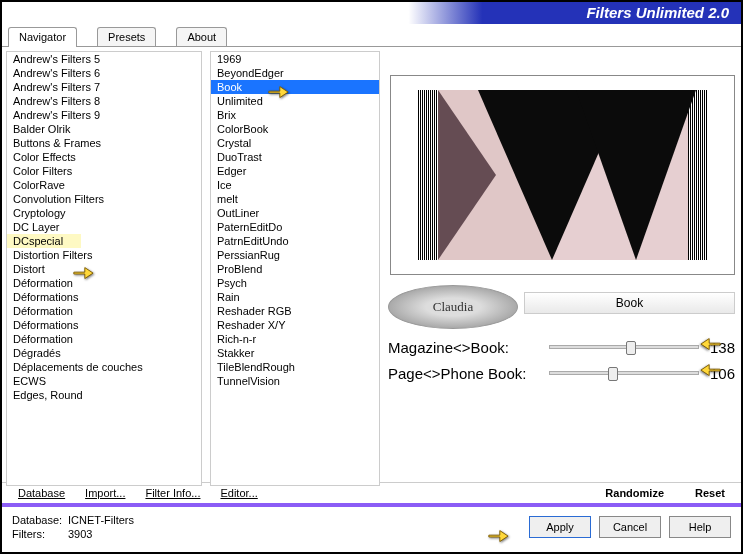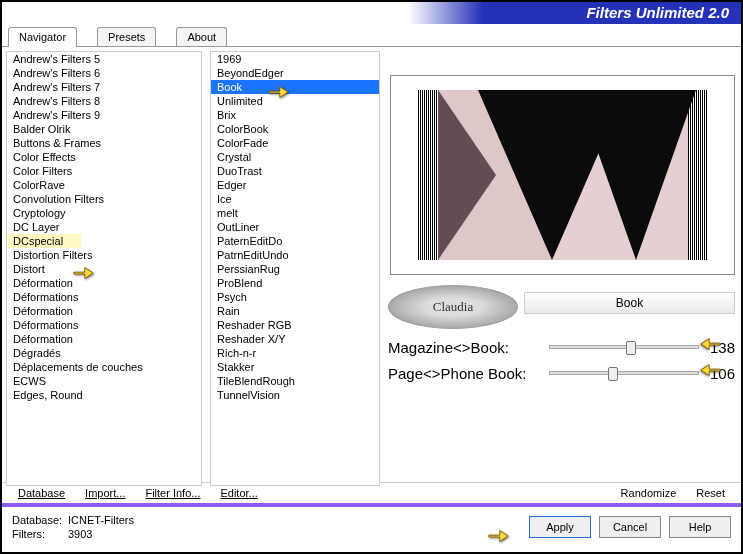--- a/index.html
+++ b/index.html
@@ -41,21 +41,21 @@
   .params{ position:absolute; left:4px; right:6px; top:290px; font-size:15px;}
   .param-row{display:flex;align-items:center;height:20px;margin-bottom:6px;}
   .param-label{flex:1;}
   .param-slider{width:150px;height:4px;background:#ddd;border:1px solid #aaa;position:relative;margin:0 8px;}
   .param-slider .thumb{position:absolute;top:-5px;width:10px;height:14px;background:#eee;border:1px solid #777;border-radius:2px;}
   .param-val{width:28px;text-align:right;}
 
   .btnbar { display:flex; padding:4px 16px; font-size:11px; border-top:1px solid #ccc; align-items:center;}
   .btnbar .link{margin-right:20px;text-decoration:underline;cursor:pointer;}
   .btnbar .spacer{flex:1;}
-  .btnbar .btnlink{margin-left:20px;font-weight:normal;cursor:pointer;}
+  .btnbar .btnlink{margin-left:31px;font-weight:bold;cursor:pointer;}
 
   .footer{display:flex;align-items:center;padding:6px 10px;font-size:11px;border-top:4px solid #8b5cf6;}
   .footer .info{line-height:14px;}
   .footer .lbl{display:inline-block;width:56px;}
   .footer .buttons{margin-left:auto;display:flex;gap:8px;}
   .footer button{width:62px;height:22px;font-size:11px;background:#efefef;border:1px solid #888;cursor:pointer;}
   .footer button.primary{border:1px solid #2a6bd4;}
 
   .pointer-hand{position:absolute;width:22px;height:18px;pointer-events:none;z-index:50;}
   .pointer-hand svg{filter:drop-shadow(1px 1px 1px rgba(0,0,0,.5));}
@@ -73,21 +73,20 @@
 
 <div class="content">
   <div class="list left" id="catList"><div class="list-item">Andrew's Filters 5</div><div class="list-item">Andrew's Filters 6</div><div class="list-item">Andrew's Filters 7</div><div class="list-item">Andrew's Filters 8</div><div class="list-item">Andrew's Filters 9</div><div class="list-item">Balder Olrik</div><div class="list-item">Buttons &amp; Frames</div><div class="list-item">Color Effects</div><div class="list-item">Color Filters</div><div class="list-item">ColorRave</div><div class="list-item">Convolution Filters</div><div class="list-item">Cryptology</div><div class="list-item">DC Layer</div><div class="list-item pointed">DCspecial</div><div class="list-item">Distortion Filters</div><div class="list-item">Distort</div><div class="list-item">Déformation</div><div class="list-item">Déformations</div><div class="list-item">Déformation</div><div class="list-item">Déformations</div><div class="list-item">Déformation</div><div class="list-item">Dégradés</div><div class="list-item">Déplacements de couches</div><div class="list-item">ECWS</div><div class="list-item">Edges, Round</div></div>
   <div class="list mid" id="filtList">
       <div class="list-item">1969</div>
       <div class="list-item">BeyondEdger</div>
       <div class="list-item sel">Book</div>
       <div class="list-item">Unlimited</div>
       <div class="list-item">Brix</div>
       <div class="list-item">ColorBook</div>
-      <div class="list-item">ColorFade</div>
       <div class="list-item">Crystal</div>
       <div class="list-item">DuoTrast</div>
       <div class="list-item">Edger</div>
       <div class="list-item">Ice</div>
       <div class="list-item">melt</div>
       <div class="list-item">OutLiner</div>
       <div class="list-item">PaternEditDo</div>
       <div class="list-item">PatrnEditUndo</div>
       <div class="list-item">PerssianRug</div>
       <div class="list-item">ProBlend</div>

